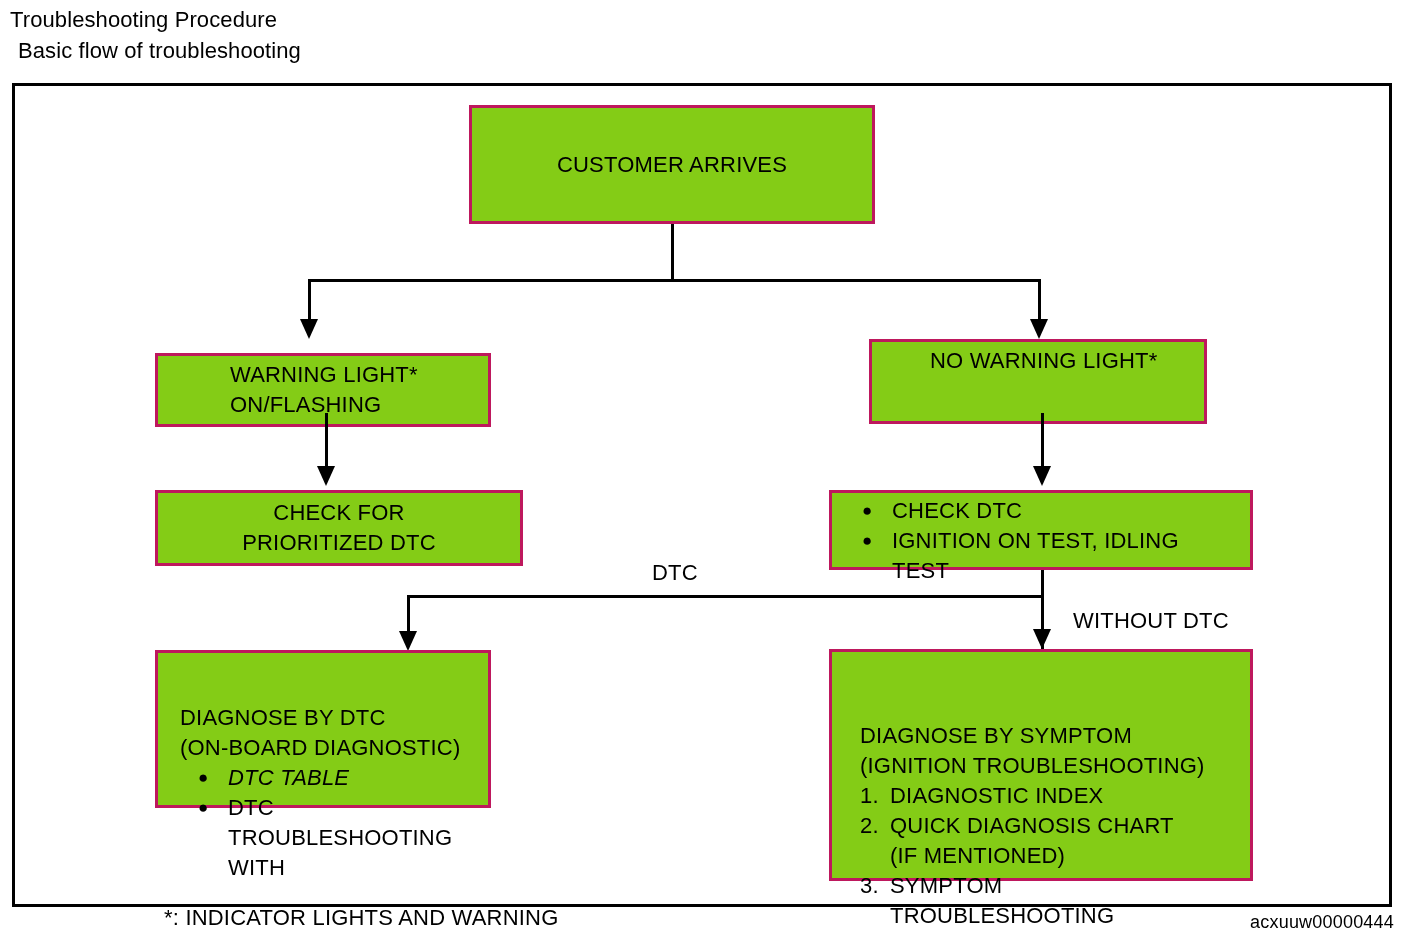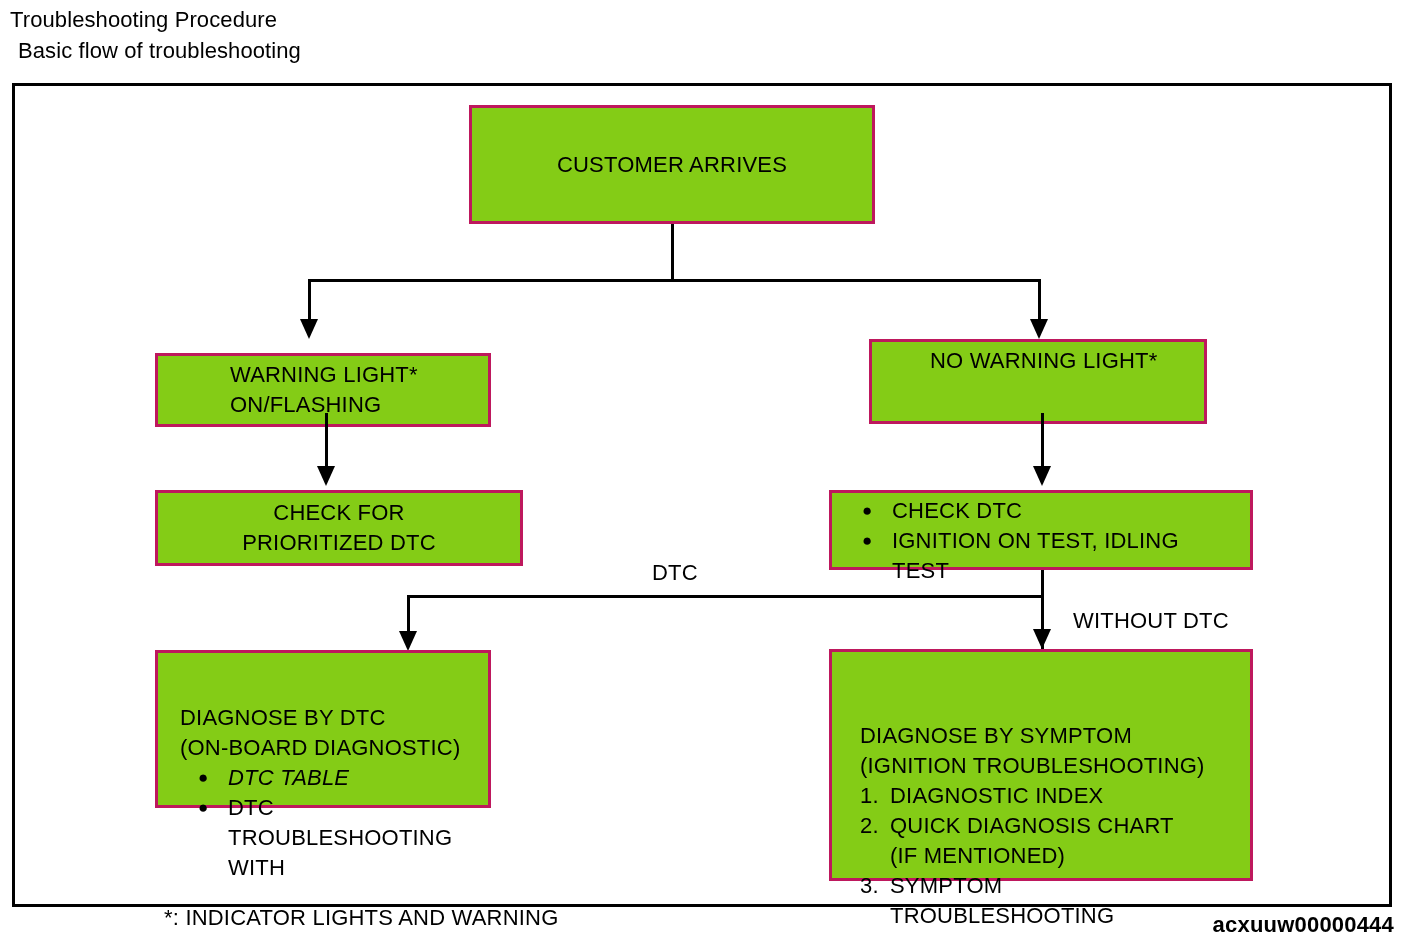--- a/index.html
+++ b/index.html
@@ -101,22 +101,22 @@
     font-size: 17px;
     line-height: 30px;
   }
   .li .txt { flex: 1 1 auto; }
   .italic { font-style: italic; }
 
   #image-code {
     position: absolute;
     right: 14px;
     top: 912px;
-    font-size: 22px;
-    font-weight: bold;
+    font-size: 18px;
+    font-weight: normal;
     letter-spacing: 0.2px;
     white-space: nowrap;
   }
 </style>
 </head>
 <body>
 
 <div class="heading" id="title-line1">Troubleshooting Procedure</div>
 <div class="heading" id="title-line2">Basic flow of troubleshooting</div>
 

